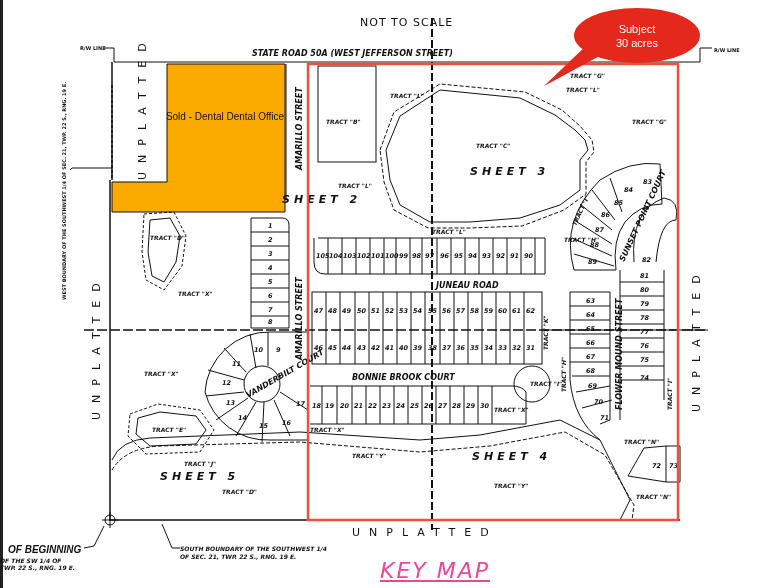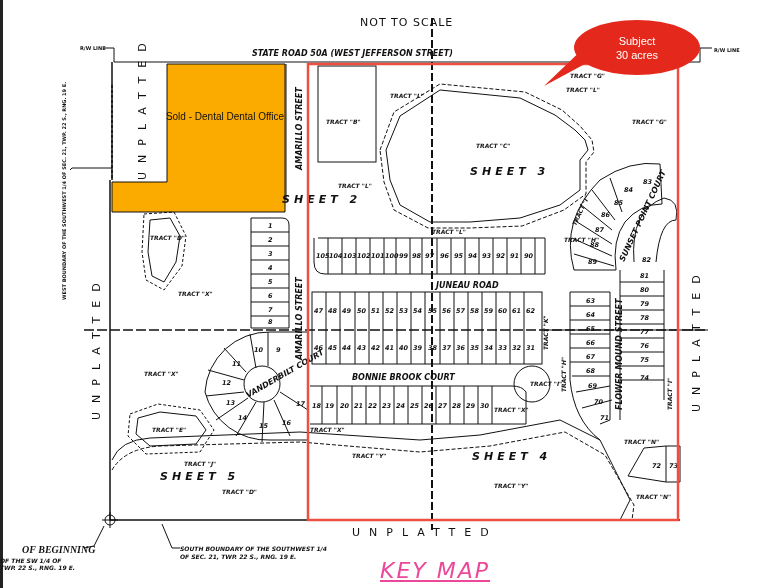--- a/index.html
+++ b/index.html
@@ -7,24 +7,24 @@
   .left-edge { position:absolute; left:0; top:0; width:3px; height:588px; background:#222; }
   svg { position:absolute; left:0; top:0; }
   .t { font-family:"DejaVu Sans", sans-serif; fill:#111; }
   .tract { font-size:6px; font-weight:bold; font-style:italic; }
   .lot { font-size:6.5px; font-weight:bold; font-style:italic; }
   .street { font-size:8px; font-weight:bold; font-style:italic; }
   .sheet { font-size:11px; font-weight:bold; font-style:italic; letter-spacing:4px; }
   .unp { font-size:11px; letter-spacing:9px; }
   .html-label { position:absolute; font-family:"Liberation Sans", sans-serif; color:#111; text-align:center; }
   .dental-label { left:160px; top:111px; width:130px; font-size:10px; line-height:12px; }
-  .subject-bubble { position:absolute; left:574px; top:20px; width:126px; height:55px; border-radius:50%; background:#e4291c; color:#fff; font-size:11px; line-height:14px; display:flex; flex-direction:column; align-items:center; justify-content:center; }
+  .subject-bubble { position:absolute; left:574px; top:8px; width:126px; height:55px; border-radius:50%; background:#e4291c; color:#fff; font-size:11px; line-height:14px; display:flex; flex-direction:column; align-items:center; justify-content:center; }
   .nts { position:absolute; left:360px; top:16px; font-size:11px; letter-spacing:1px; font-family:"DejaVu Sans", sans-serif; }
   .keymap { position:absolute; left:380px; top:558px; font-size:22px; font-family:"DejaVu Sans", sans-serif; font-style:italic; text-decoration:underline; letter-spacing:2px; color:#ec4899; }
-  .pob { position:absolute; left:22px; top:544px; font-size:10px; font-weight:bold; font-style:italic; font-family:Liberation Serif, serif; }
+  .pob { position:absolute; left:8px; top:544px; font-size:10px; font-weight:bold; font-style:italic; font-family:Liberation Sans, sans-serif; }
   .pob-sub { position:absolute; left:0px; top:557px; font-size:6px; font-weight:bold; font-style:italic; font-family:"DejaVu Sans", sans-serif; line-height:7px; text-align:left; }
   .south-note { position:absolute; left:180px; top:545px; font-size:6px; font-weight:bold; font-style:italic; font-family:"DejaVu Sans", sans-serif; line-height:8px; text-align:left; }
 </style>
 </head>
 <body>
 
 <div class="left-edge"></div>
 
 <svg width="769" height="588" viewBox="0 0 769 588">
 

